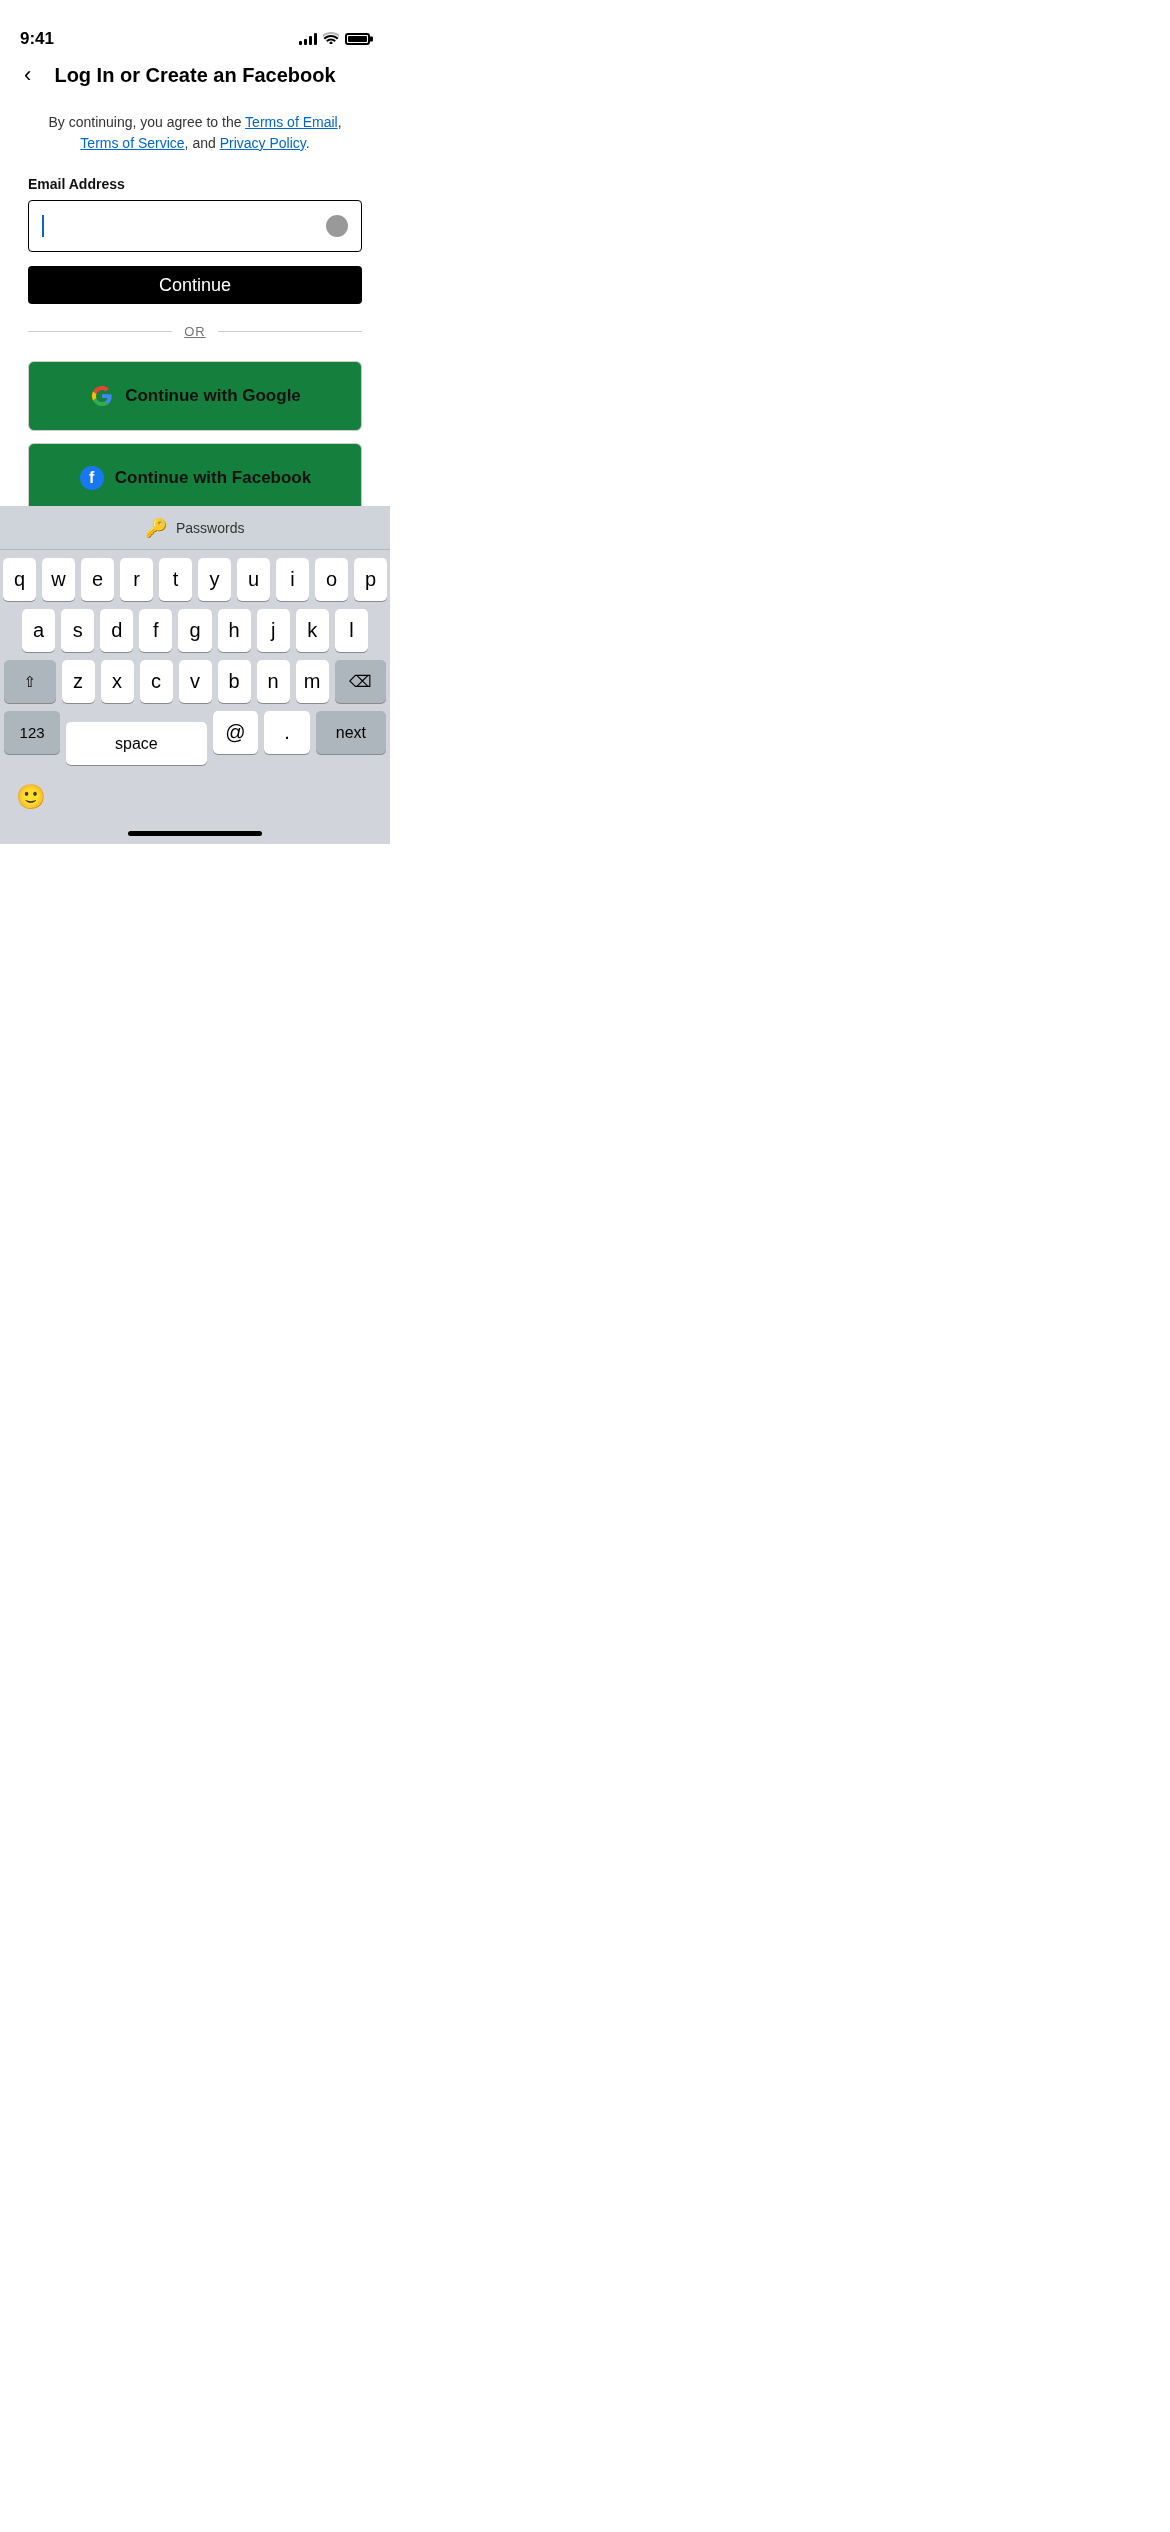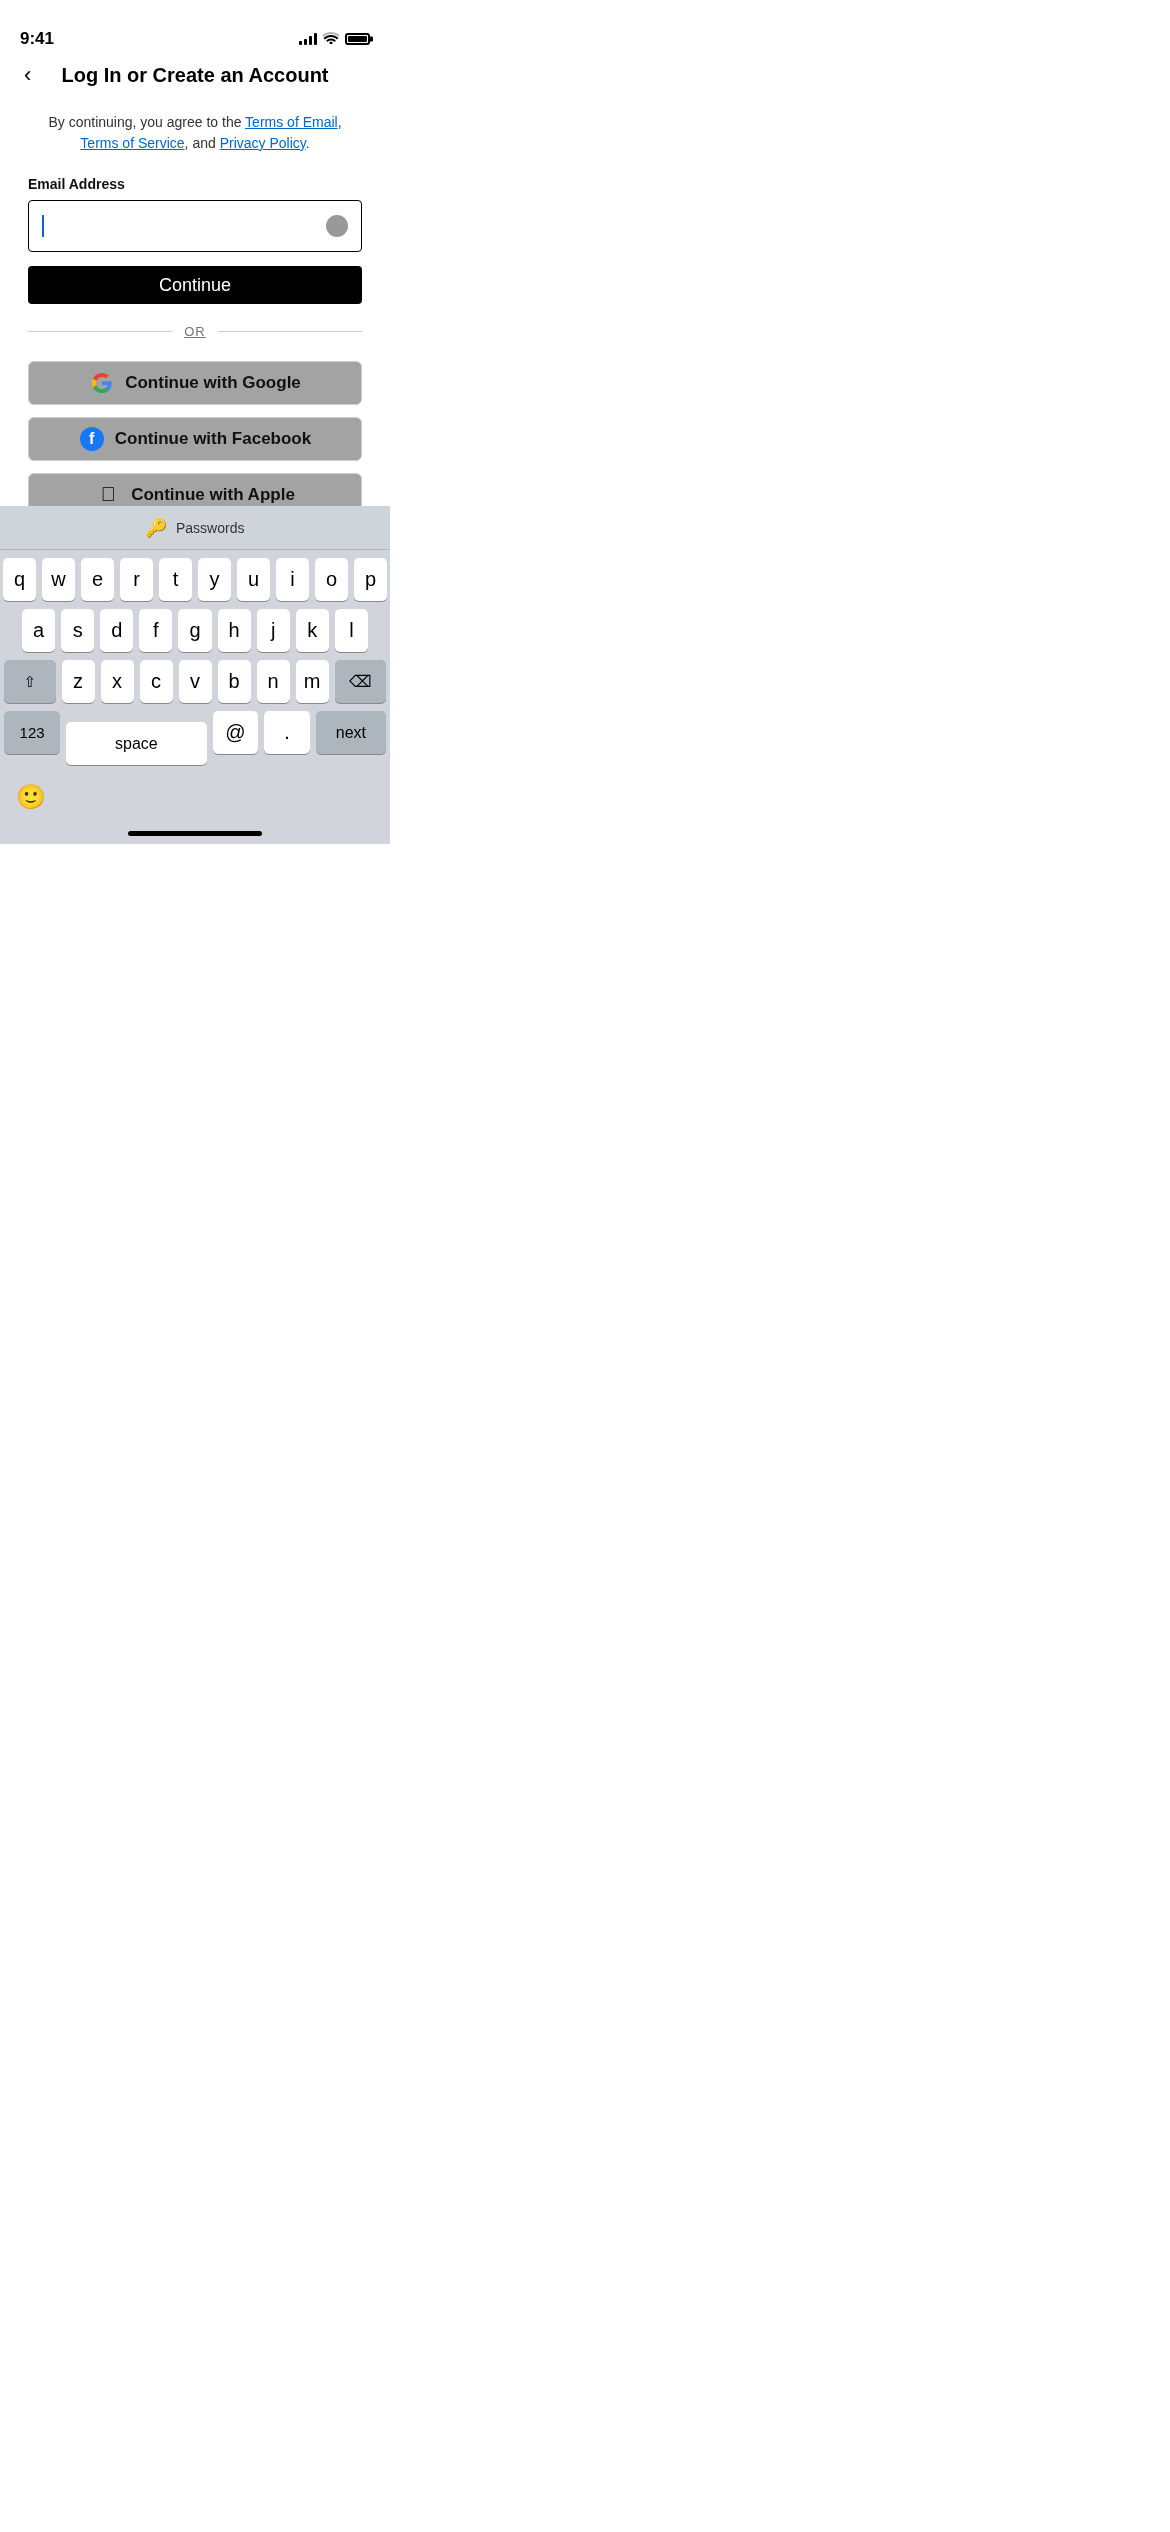--- a/index.html
+++ b/index.html
@@ -208,22 +208,22 @@
     .or-divider .or-text {
       font-size: 13px;
       color: #737373;
       letter-spacing: 1px;
       font-weight: 500;
       text-decoration: underline;
     }
 
     .social-btn {
       width: 100%;
-      height: 44px;
-      background: #a3a3a3;
+      height: 70px;
+      background: #15803d;
       border: 1.5px solid #ccc;
       border-radius: 6px;
       display: flex;
       align-items: center;
       justify-content: center;
       gap: 10px;
       font-size: 17px;
       font-weight: 600;
       color: #111;
       cursor: pointer;
@@ -409,21 +409,21 @@
       </svg>
     </span>
     <div class="battery-icon">
       <div class="battery-fill"></div>
     </div>
   </div>
 </div>
 
 <div class="nav-bar">
   <button class="back-button">‹</button>
-  <span class="nav-title">Log In or Create an Account</span>
+  <span class="nav-title">Log In or Create an Facebook</span>
 </div>
 
 <div class="main-content">
 
   
   <p class="terms-text">
     <span>By continuing, you agree to the </span><a href="#">Terms of Email</a><span>, </span><a href="#">Terms of Service</a><span>, and </span><a href="#">Privacy Policy</a><span>.</span>
   </p>
 
   

